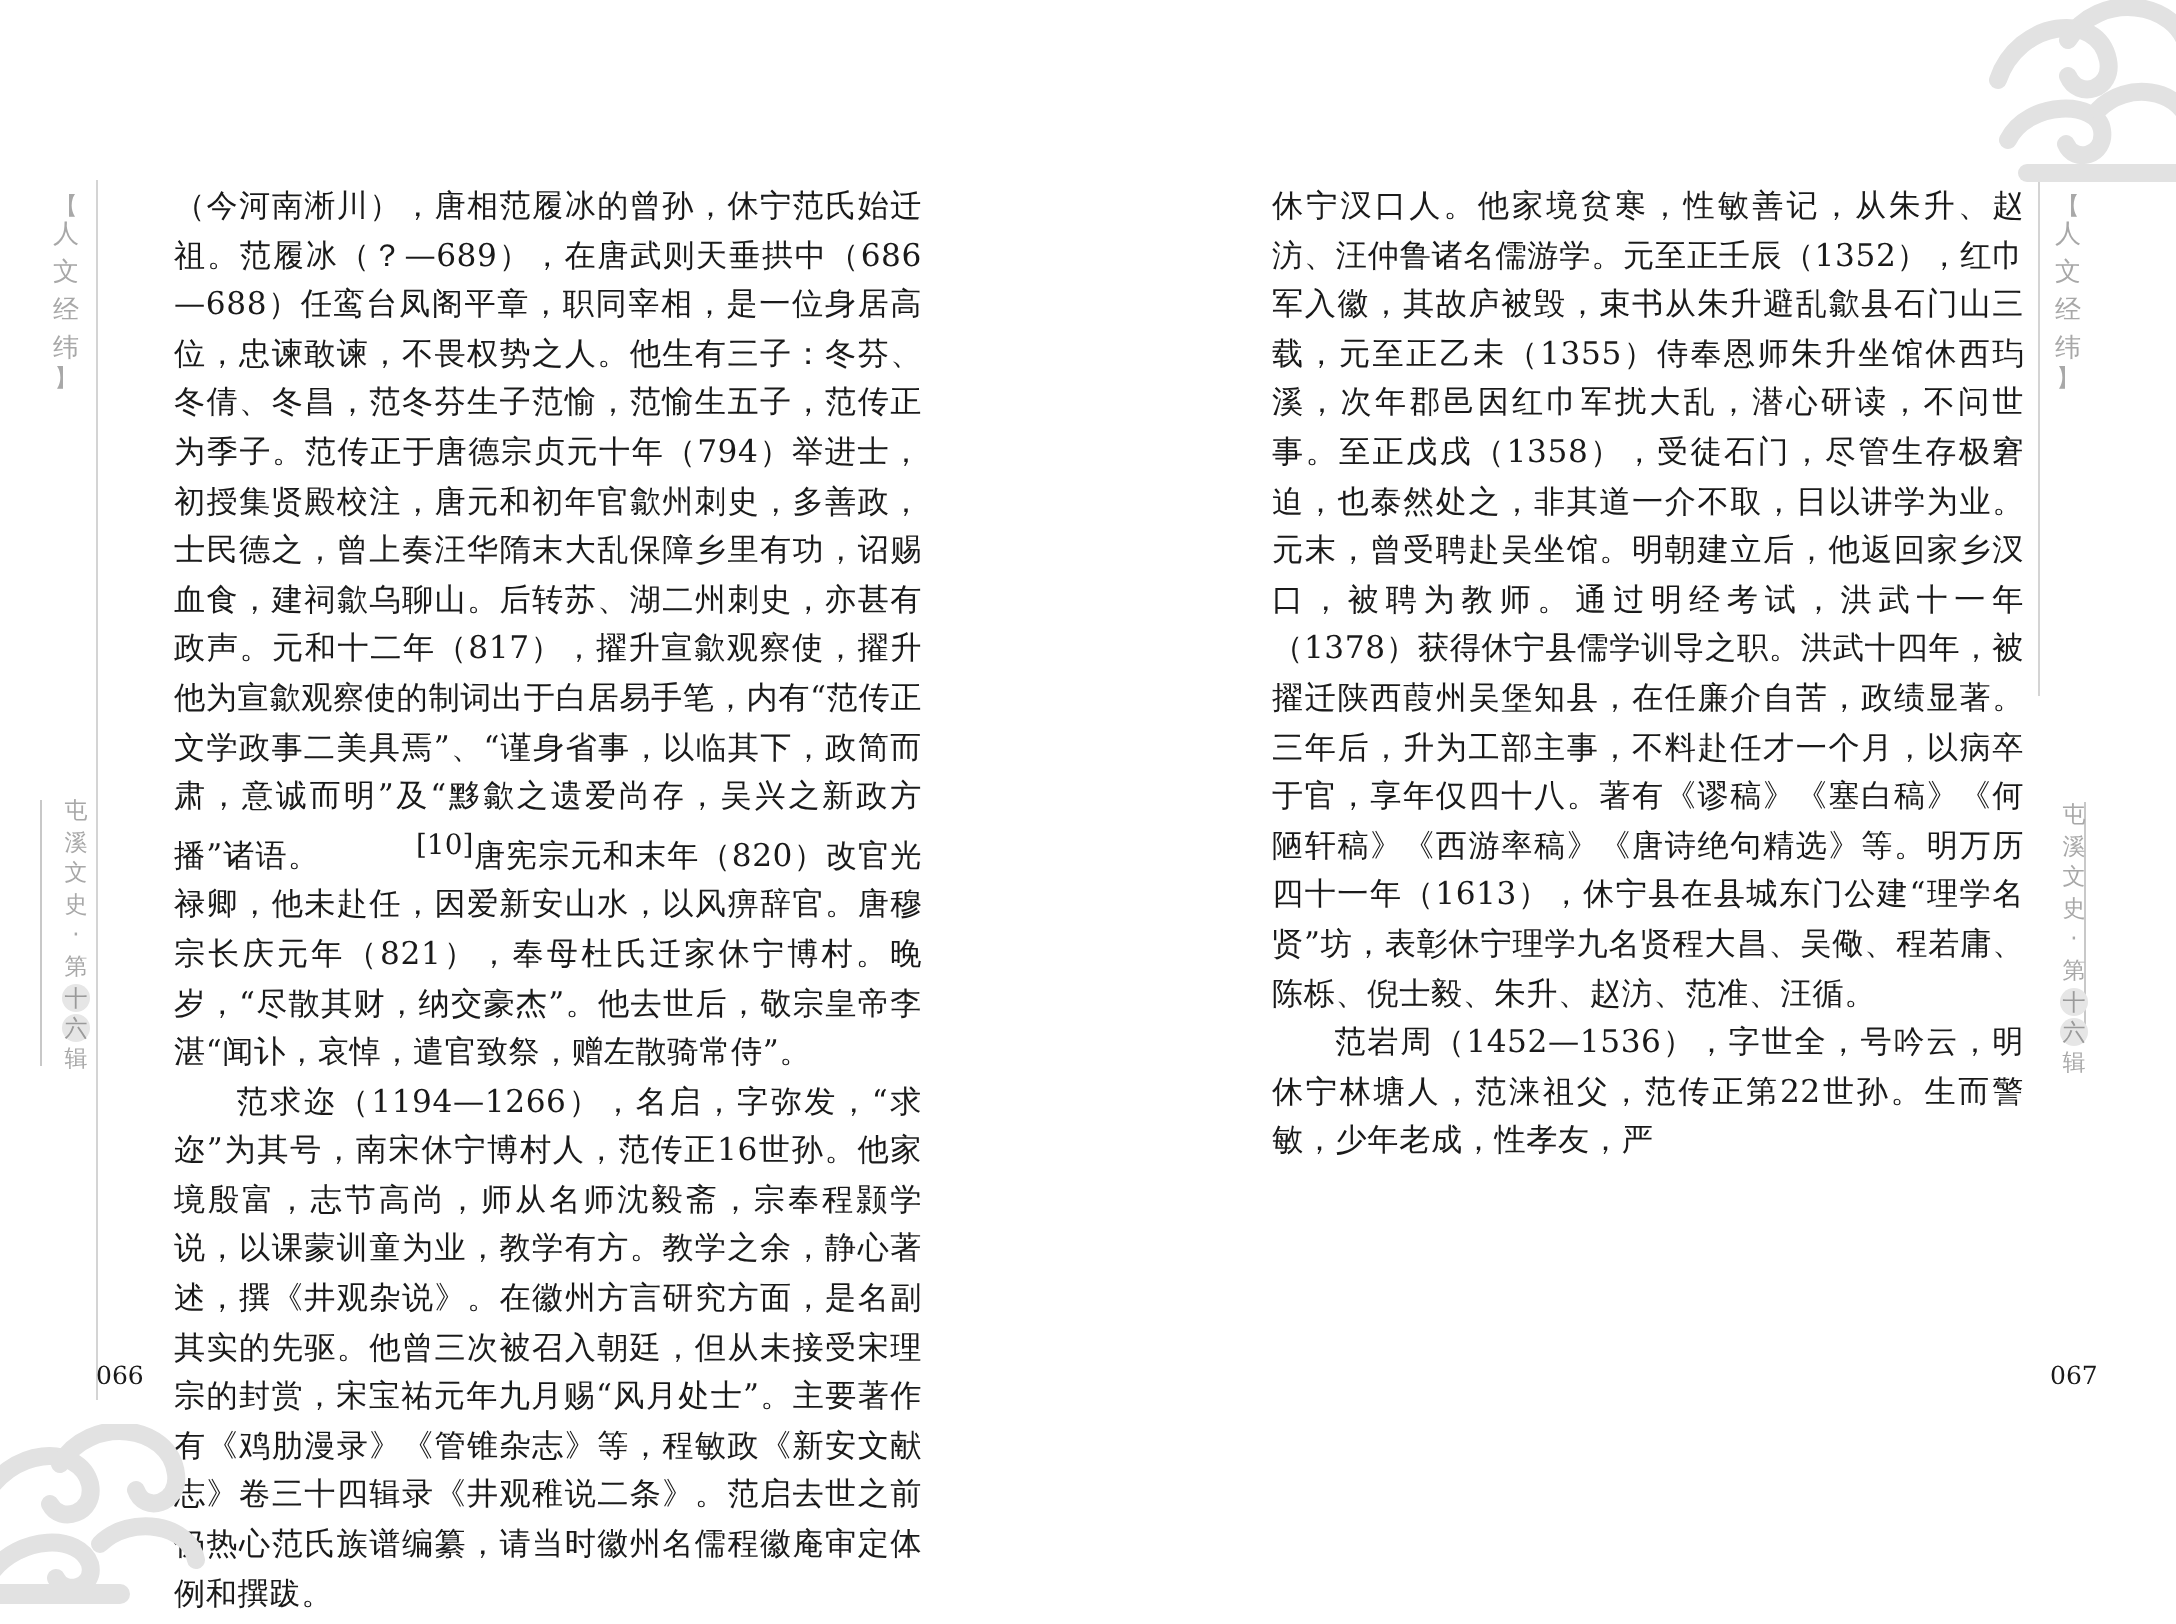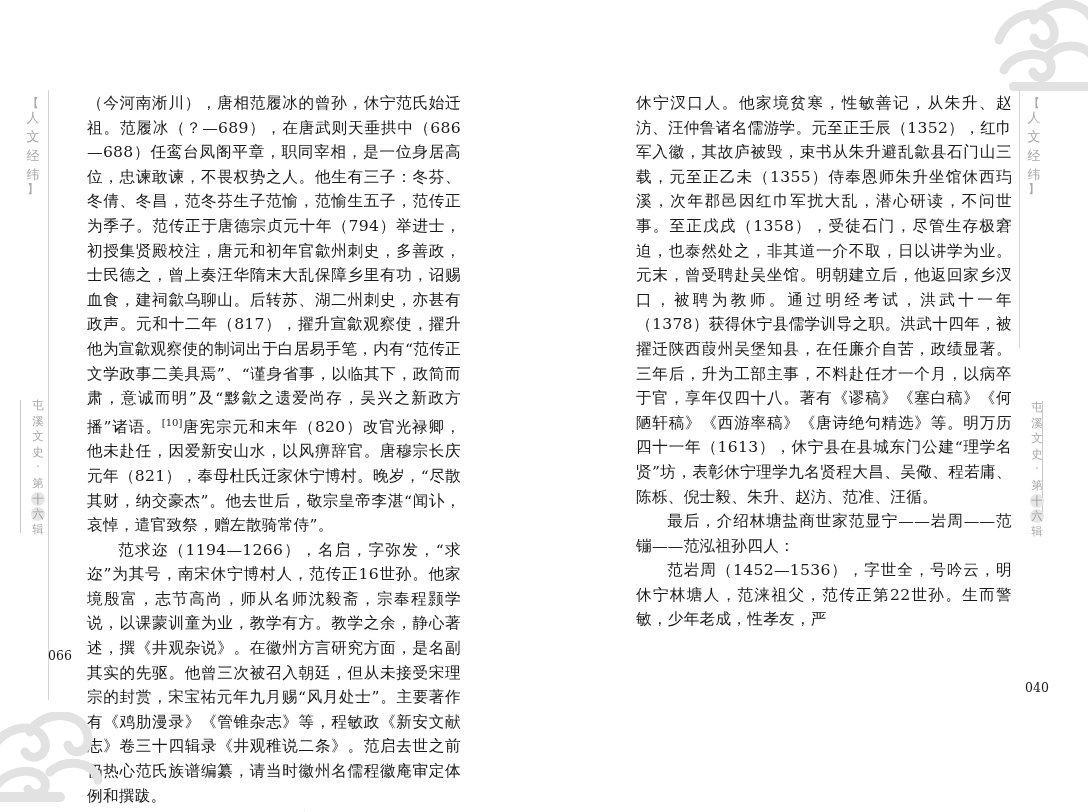--- a/index.html
+++ b/index.html
@@ -14,21 +14,21 @@
   .text-block {
     position: absolute; top: 91px; width: 374px;
     font-size: 15.6px; line-height: 24.6px; letter-spacing: 0.3px;
     text-align: justify;
   }
   .page.left .text-block { left: 87px; }
   .page.right .text-block { left: 92px; width: 376px; }
   .text-block p { margin: 0; }
   .text-block p.indent { text-indent: 2em; }
   .text-block p.noindent { text-indent: 0; }
-  sup.note { font-size: 10px; vertical-align: 6px; letter-spacing: 0; }
+  sup.note { font-size: 14px; vertical-align: 6px; letter-spacing: 0; margin-left: 48px; }
 
   .side-rule {
     position: absolute; width: 1px; background: #d4d4d4;
   }
   .page.left .side-rule { left: 48px; top: 90px; height: 610px; }
   .page.right .side-rule { left: 475px; top: 90px; height: 258px; }
 
   .column-label {
     position: absolute; font-size: 13px; color: #a8a8a8; line-height: 19px;
     width: 16px; text-align: center; font-family: "DejaVu Sans", sans-serif;
@@ -48,21 +48,21 @@
   }
   .series-rule { position: absolute; width: 1px; background: #c8c8c8; }
   .page.left .series-label { left: 31px; top: 398px; }
   .page.left .series-rule { left: 20px; top: 400px; height: 133px; }
   .page.right .series-label { left: 486px; top: 400px; }
   .page.right .series-rule { left: 498px; top: 401px; height: 112px; }
 
   .page-number {
     position: absolute; font-size: 12.5px; color: #1a1a1a; font-family: "DejaVu Serif", serif;
   }
-  .page.left .page-number { left: 48px; top: 648px; }
+  .page.left .page-number { left: 48px; top: 680px; }
   .page.right .page-number { left: 481px; top: 680px; }
 
   .cloud { position: absolute; }
   .page.left .cloud { left: 0; top: 712px; }
   .page.right .cloud { left: 445px; top: 0px; }
 </style>
 </head>
 <body>
 
 <div class="page left">
@@ -129,25 +129,24 @@
     <span class="ch">史</span>
     <span class="ch">·</span>
     <span class="ch">第</span>
     <span class="circle">十</span>
     <span class="circle">六</span>
     <span class="ch">辑</span>
   </div>
 
   <div class="text-block">
     <p class="noindent"><span>休宁汊口人。他家境贫寒，性敏善记，从朱升、赵汸、汪仲鲁诸名儒游学。元至正壬辰（1352），红巾军入徽，其故庐被毁，束书从朱升避乱歙县石门山三载，元至正乙未（1355）侍奉恩师朱升坐馆休西玙溪，次年郡邑因红巾军扰大乱，潜心研读，不问世事。至正戊戌（1358），受徒石门，尽管生存极窘迫，也泰然处之，非其道一介不取，日以讲学为业。元末，曾受聘赴吴坐馆。明朝建立后，他返回家乡汊口，被聘为教师。通过明经考试，洪武十一年（1378）获得休宁县儒学训导之职。洪武十四年，被擢迁陕西葭州吴堡知县，在任廉介自苦，政绩显著。三年后，升为工部主事，不料赴任才一个月，以病卒于官，享年仅四十八。著有《谬稿》《塞白稿》《何陋轩稿》《西游率稿》《唐诗绝句精选》等。明万历四十一年（1613），休宁县在县城东门公建“理学名贤”坊，表彰休宁理学九名贤程大昌、吴儆、程若庸、陈栎、倪士毅、朱升、赵汸、范准、汪循。</span></p>
-    <p class="indent"><span>最后，介绍林塘盐商世家范显宁——岩周——范镚——范泓祖孙四人：</span></p>
     <p class="indent"><span>范岩周（1452—1536），字世全，号吟云，明休宁林塘人，范涞祖父，范传正第22世孙。生而警敏，少年老成，性孝友，严</span></p>
   </div>
 
-  <div class="page-number">040</div>
+  <div class="page-number">067</div>
 
   <svg class="cloud" width="100" height="95" viewBox="0 0 100 95">
     <g fill="none" stroke="#e2e2e2" stroke-width="9" stroke-linecap="round">
       <path d="M10 40 C 20 10, 60 5, 65 30 C 68 45, 50 50, 45 38"></path>
       <path d="M45 20 C 60 -5, 100 0, 105 25"></path>
       <path d="M15 70 C 25 50, 60 50, 62 65 C 64 78, 48 82, 44 72"></path>
       <path d="M60 55 C 75 40, 100 45, 105 60"></path>
     </g>
     <rect x="20" y="82" width="85" height="9" rx="4.5" fill="#e2e2e2"></rect>
   </svg>

